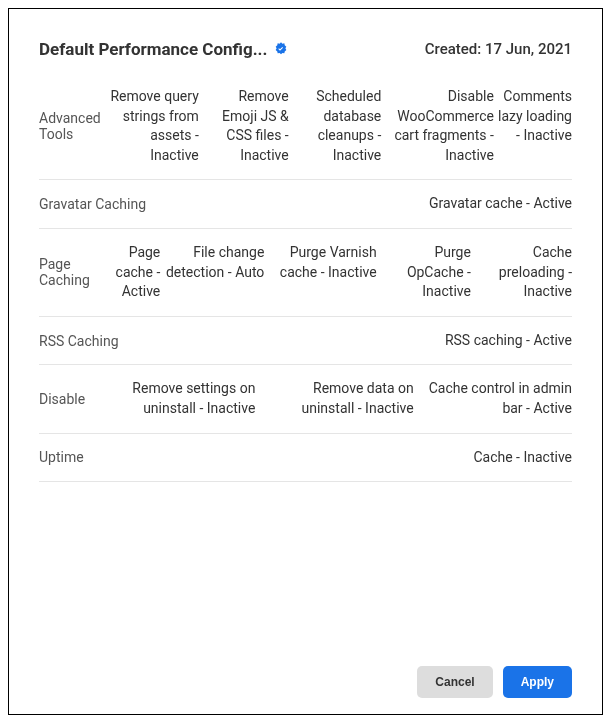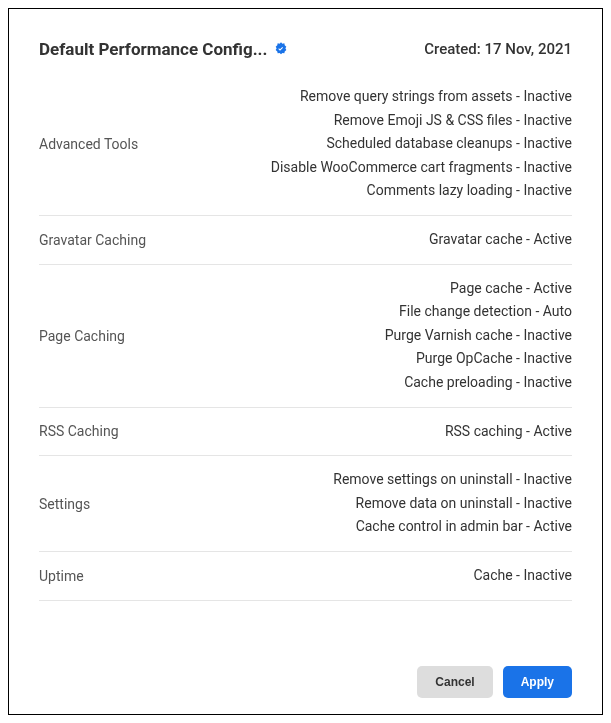--- a/index.html
+++ b/index.html
@@ -58,21 +58,21 @@
       padding-top: 0;
     }
     .section-label {
       font-size: 14px;
       color: #555;
       font-weight: 400;
     }
     .section-items {
       text-align: right;
       display: flex;
-      flex-direction: column;
+      flex-direction: row;
       gap: 4px;
     }
     .section-item {
       font-size: 14px;
       color: #333;
       line-height: 1.4;
     }
     .footer {
       margin-top: auto;
       display: flex;
@@ -104,21 +104,21 @@
   <div class="header">
     <div class="title-wrap">
       <span class="title">Default Performance Config...</span>
       <span class="verified-icon">
         <svg viewBox="0 0 24 24" width="16" height="16" fill="#1a73e8">
           <path d="M12 2l2.09 2.09 2.91-.59.59 2.91L20 8.5l-1.41 2.5L20 13.5l-2.41 2.09-.59 2.91-2.91-.59L12 20l-2.09-2.09-2.91.59-.59-2.91L4 13.5l1.41-2.5L4 8.5l2.41-2.09.59-2.91 2.91.59L12 2z"></path>
           <path d="M10.5 14.5l-2.5-2.5 1-1 1.5 1.5 3.5-3.5 1 1-4.5 4.5z" fill="#fff"></path>
         </svg>
       </span>
     </div>
-    <span class="created">Created: 17 Nov, 2021</span>
+    <span class="created">Created: 17 Jun, 2021</span>
   </div>
 
   <div id="sections-container">
       <div class="section">
         <div class="section-label">Advanced Tools</div>
         <div class="section-items">
           <div class="section-item">Remove query strings from assets - Inactive</div>
           <div class="section-item">Remove Emoji JS &amp; CSS files - Inactive</div>
           <div class="section-item">Scheduled database cleanups - Inactive</div>
           <div class="section-item">Disable WooCommerce cart fragments - Inactive</div>
@@ -141,21 +141,21 @@
           <div class="section-item">Cache preloading - Inactive</div>
         </div>
       </div>
       <div class="section">
         <div class="section-label">RSS Caching</div>
         <div class="section-items">
           <div class="section-item">RSS caching - Active</div>
         </div>
       </div>
       <div class="section">
-        <div class="section-label">Settings</div>
+        <div class="section-label">Disable</div>
         <div class="section-items">
           <div class="section-item">Remove settings on uninstall - Inactive</div>
           <div class="section-item">Remove data on uninstall - Inactive</div>
           <div class="section-item">Cache control in admin bar - Active</div>
         </div>
       </div>
       <div class="section">
         <div class="section-label">Uptime</div>
         <div class="section-items">
           <div class="section-item">Cache - Inactive</div>

